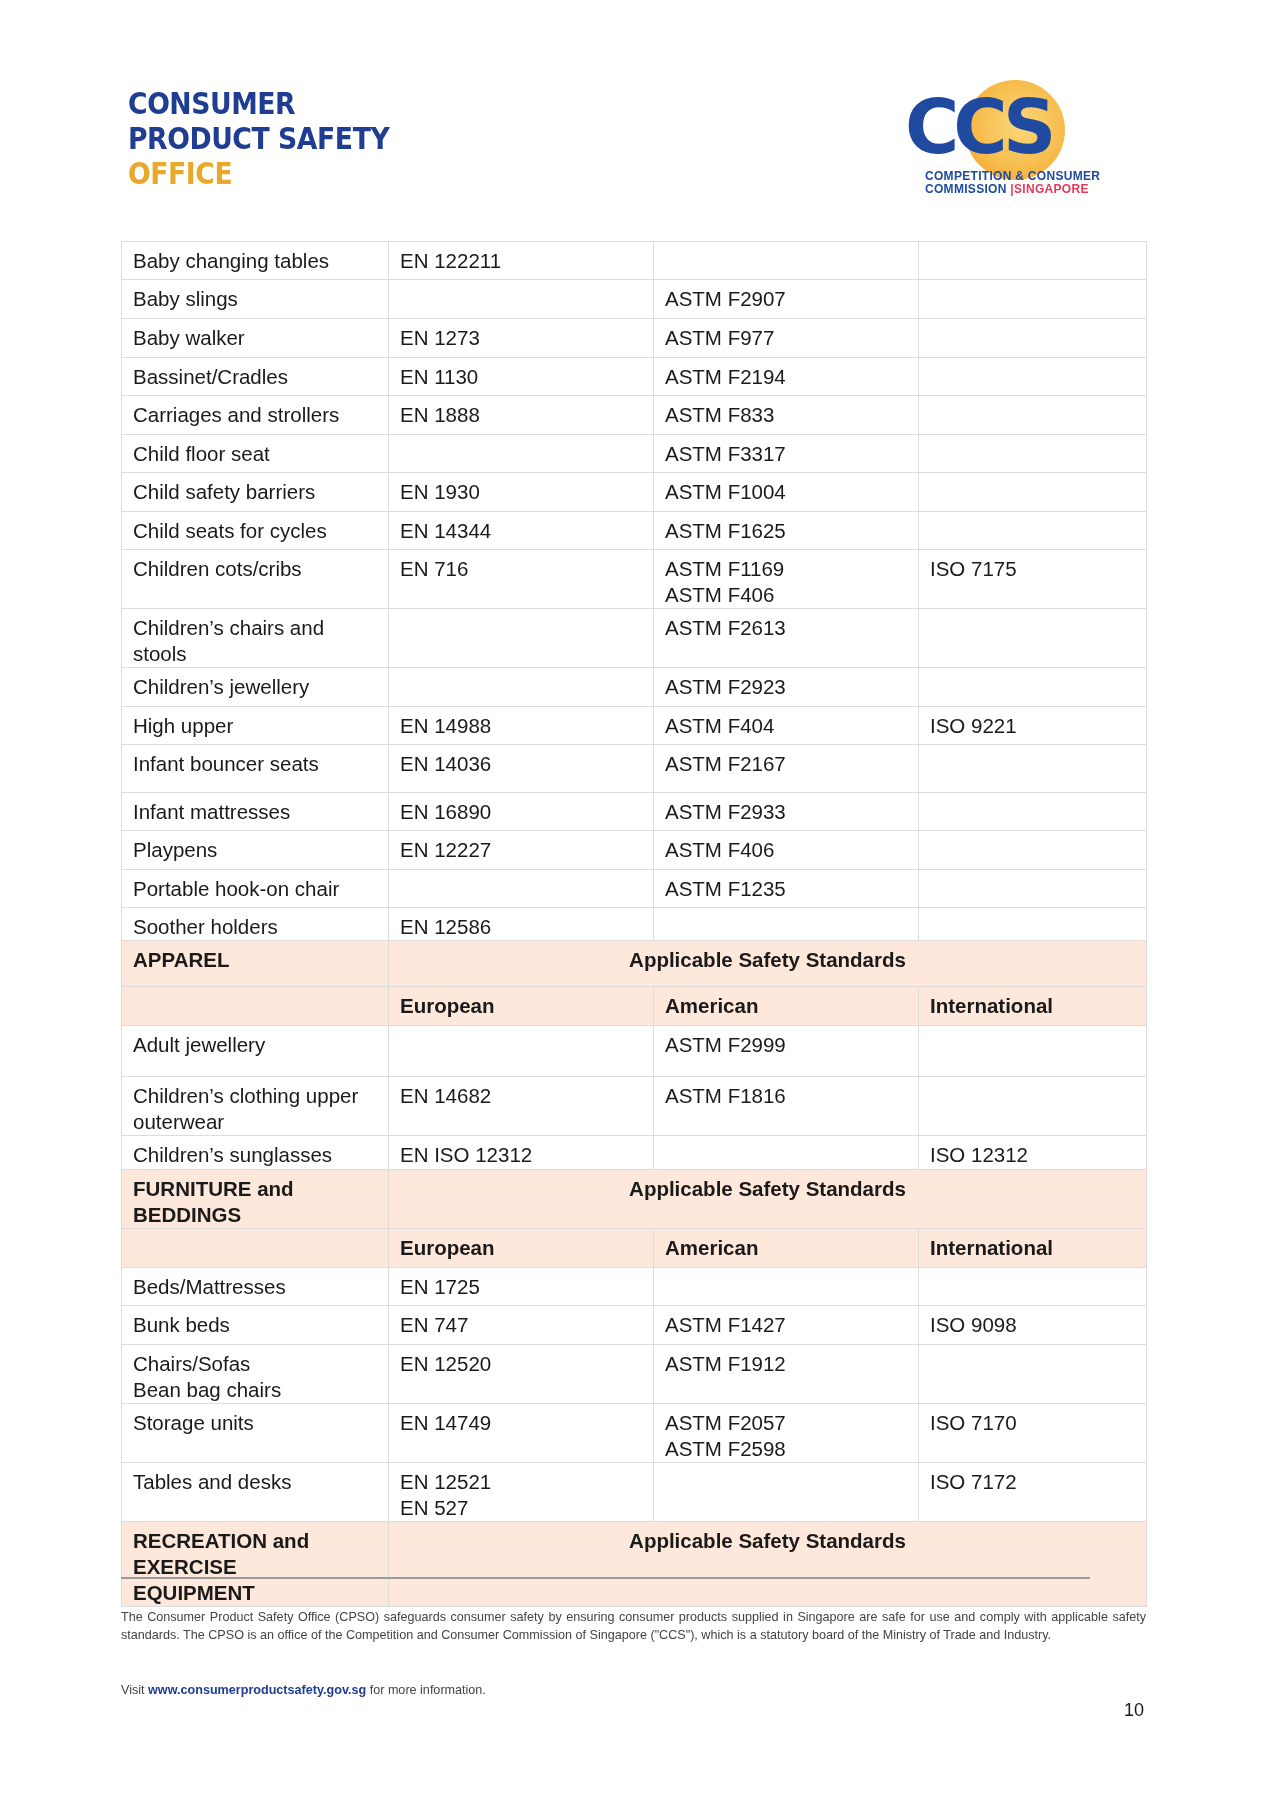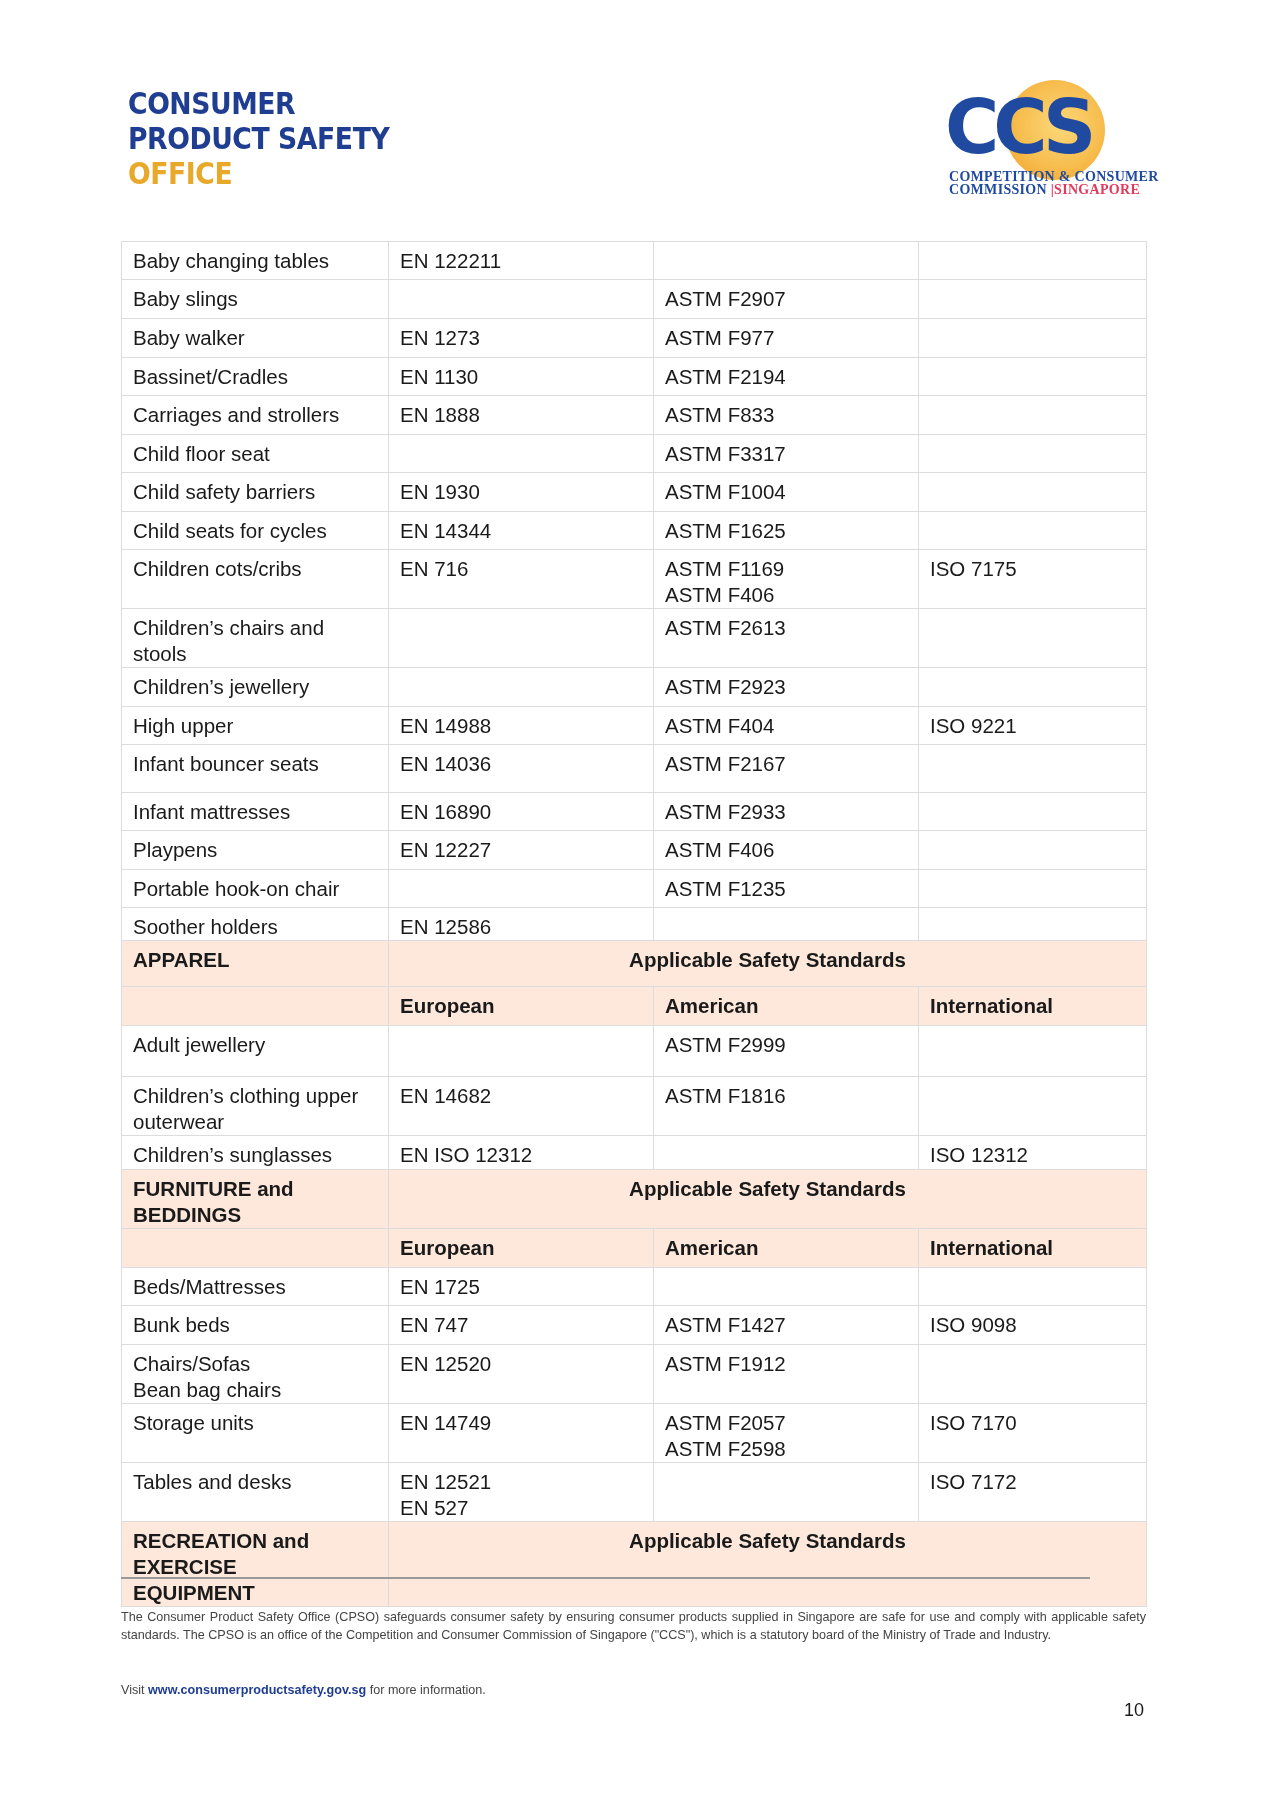--- a/index.html
+++ b/index.html
@@ -5,28 +5,28 @@
   html, body { margin: 0; padding: 0; background: #ffffff; }
   body { width: 1268px; height: 1793px; position: relative; overflow: hidden;
          font-family: "Liberation Sans", sans-serif; color: #1a1a1a; }
 
   .logo-left { position: absolute; left: 128px; top: 86px; line-height: 35px;
                font-family: "DejaVu Sans", sans-serif; font-weight: bold; font-size: 31px;
                letter-spacing: -0.5px; transform: scaleX(0.86); transform-origin: left top; }
   .logo-left .blue { color: #1f3d91; }
   .logo-left .gold { color: #e8a92b; }
 
-  .logo-right { position: absolute; left: 905px; top: 78px; width: 165px; height: 120px; margin-left: 40px; }
+  .logo-right { position: absolute; left: 905px; top: 78px; width: 165px; height: 120px; }
   .ccs-sun { position: absolute; left: 60px; top: 2px; width: 100px; height: 100px; border-radius: 50%;
              background: radial-gradient(circle at 55% 45%, #fbd46a 0%, #f6b53a 55%, #f3a21f 80%, rgba(243,162,31,0) 100%);
              opacity: 0.9; }
   .ccs-text { position: absolute; left: 0; top: 12px; font-family: "DejaVu Sans", sans-serif; font-weight: bold;
               font-size: 74px; line-height: 74px; color: #1f4aa0; letter-spacing: -6px; }
-  .ccs-sub { position: absolute; left: 4px; top: 92px; font-family: Liberation Serif, serif; font-weight: bold;
-             font-size: 14px; line-height: 13px; color: #1f4aa0; letter-spacing: 0.3px; white-space: nowrap; }
+  .ccs-sub { position: absolute; left: 20px; top: 92px; font-family: Liberation Sans, sans-serif; font-weight: bold;
+             font-size: 12px; line-height: 13px; color: #1f4aa0; letter-spacing: 0.3px; white-space: nowrap; }
   .ccs-sub .red { color: #e23a5b; }
 
   table.std { position: absolute; left: 121px; top: 241px; width: 1025px; border-collapse: collapse;
               table-layout: fixed; font-size: 20.5px; }
   table.std td { border: 1.5px solid #dcdcdc; vertical-align: top; padding: 6px 11px 0 11px;
                  line-height: 26px; }
   table.std col.c1 { width: 267px; }
   table.std col.c2 { width: 265px; }
   table.std col.c3 { width: 265px; }
   table.std col.c4 { width: 228px; }

